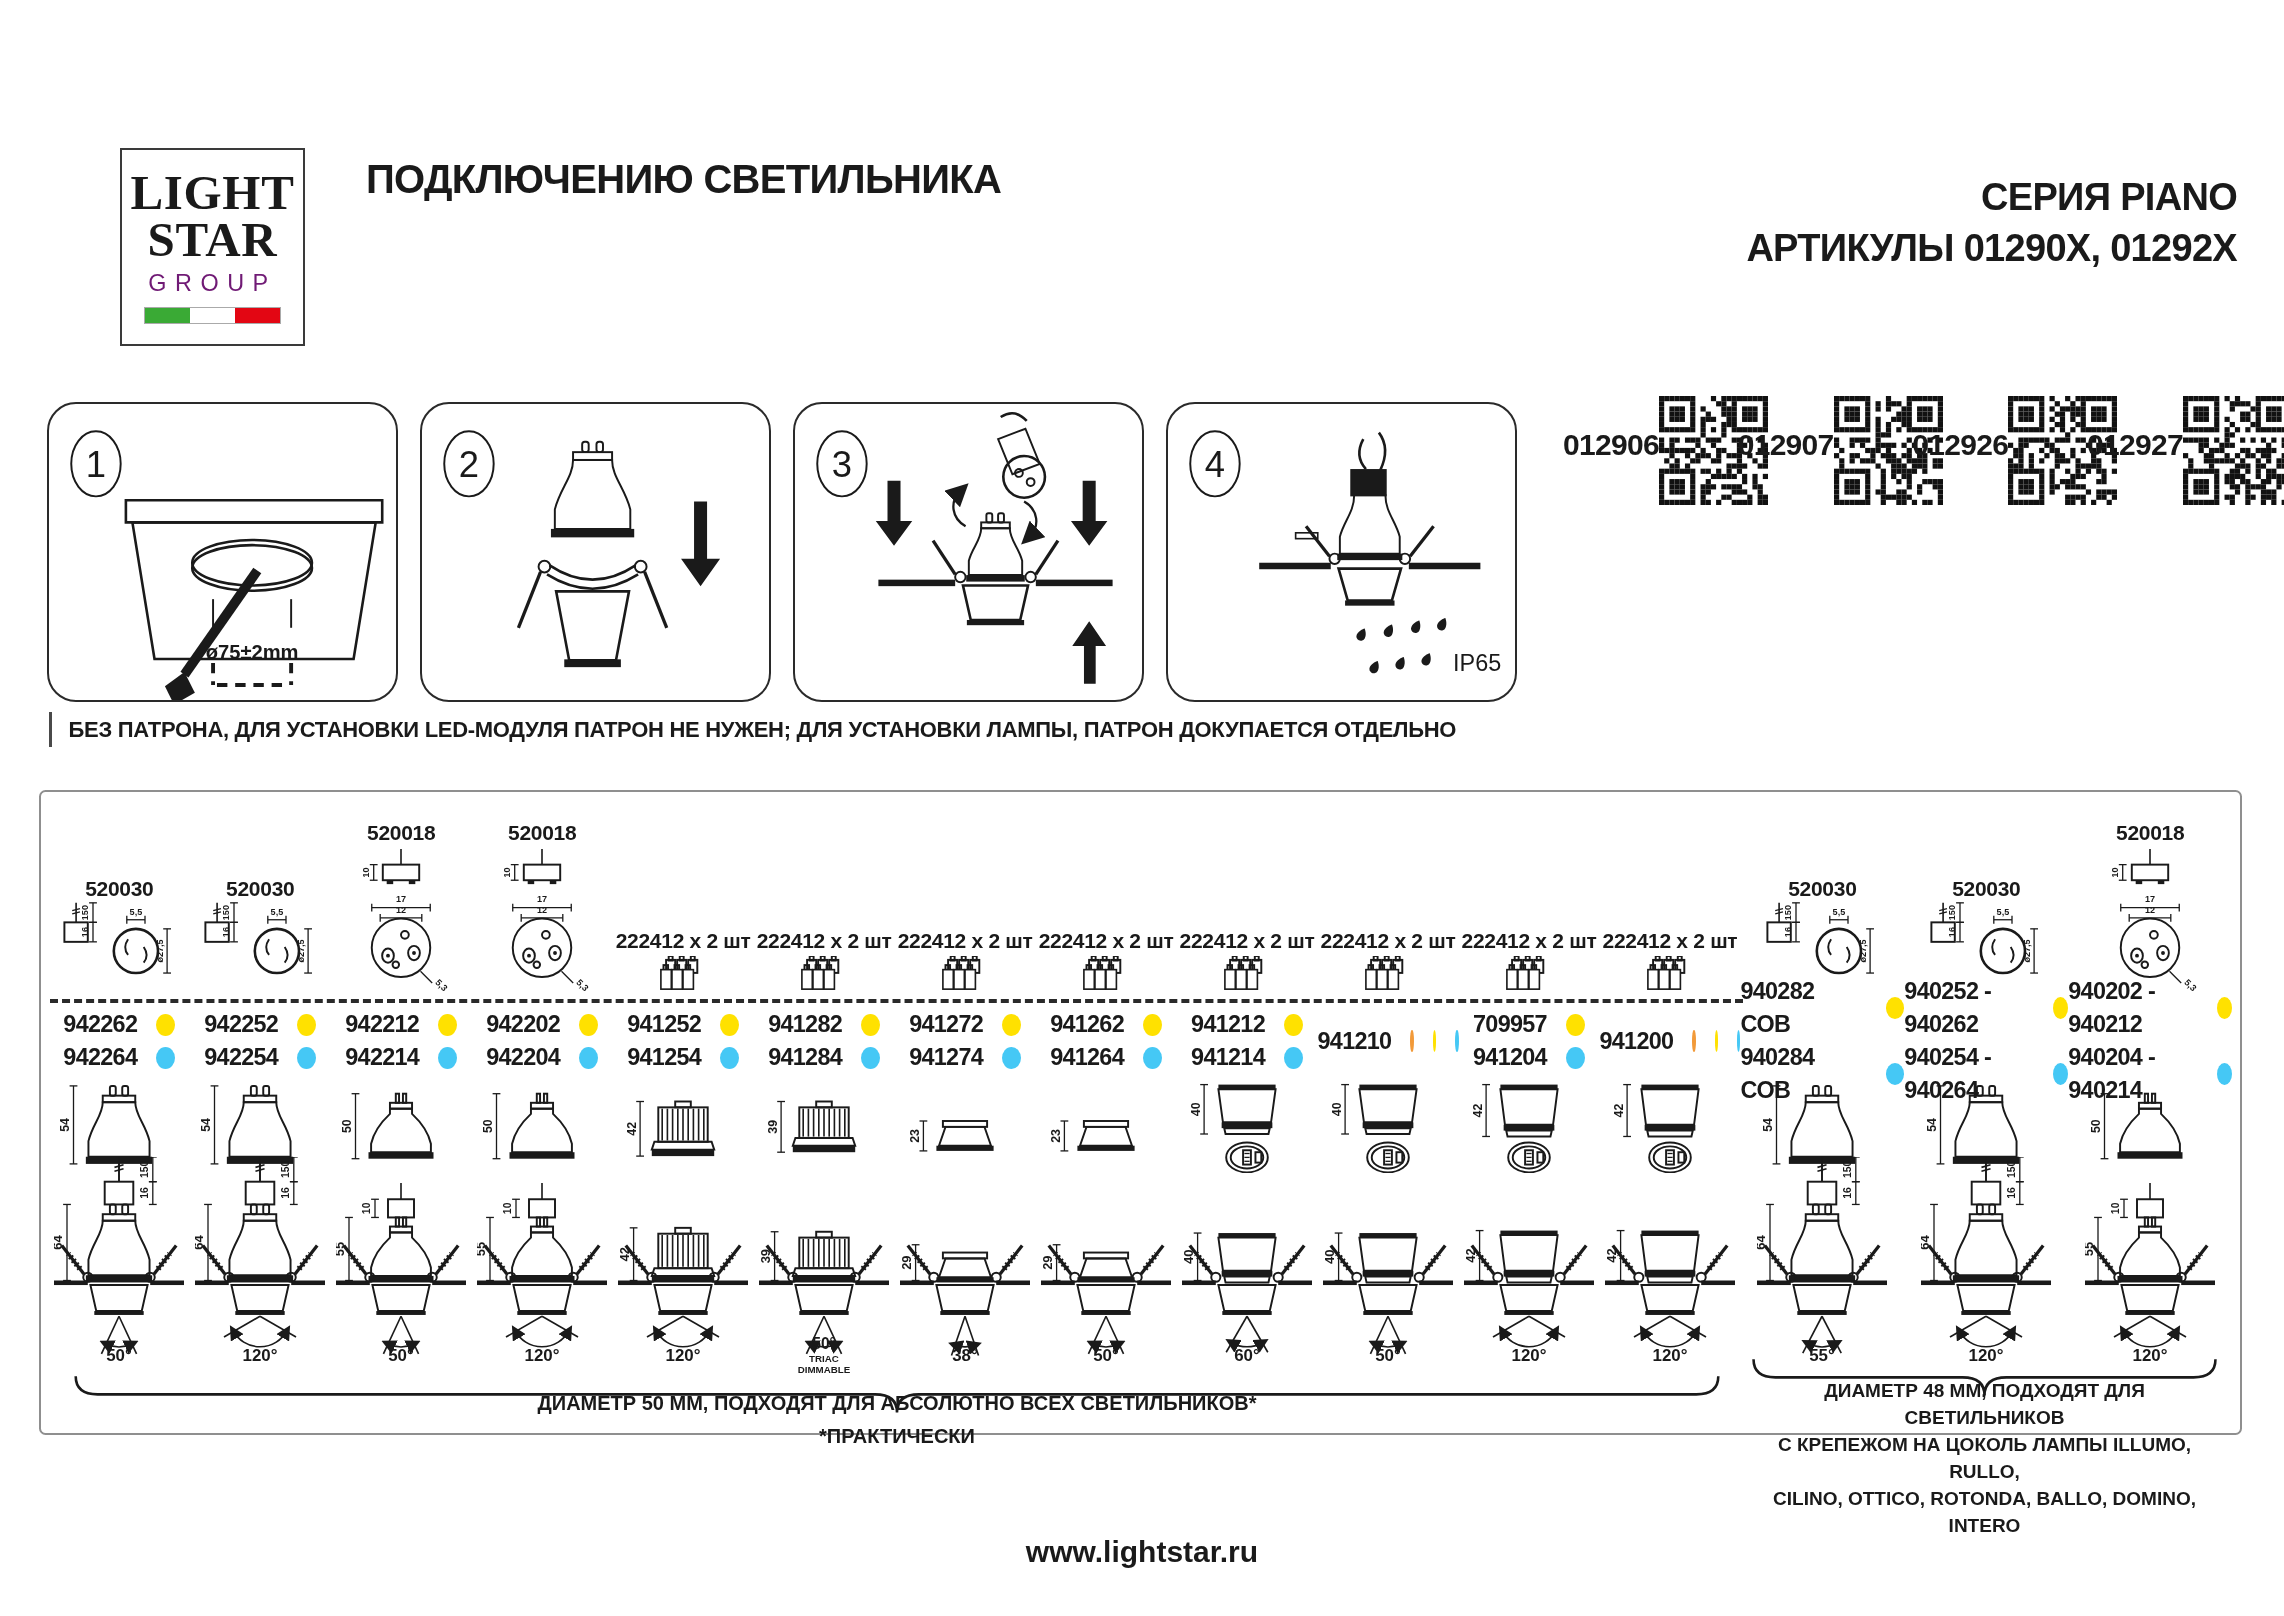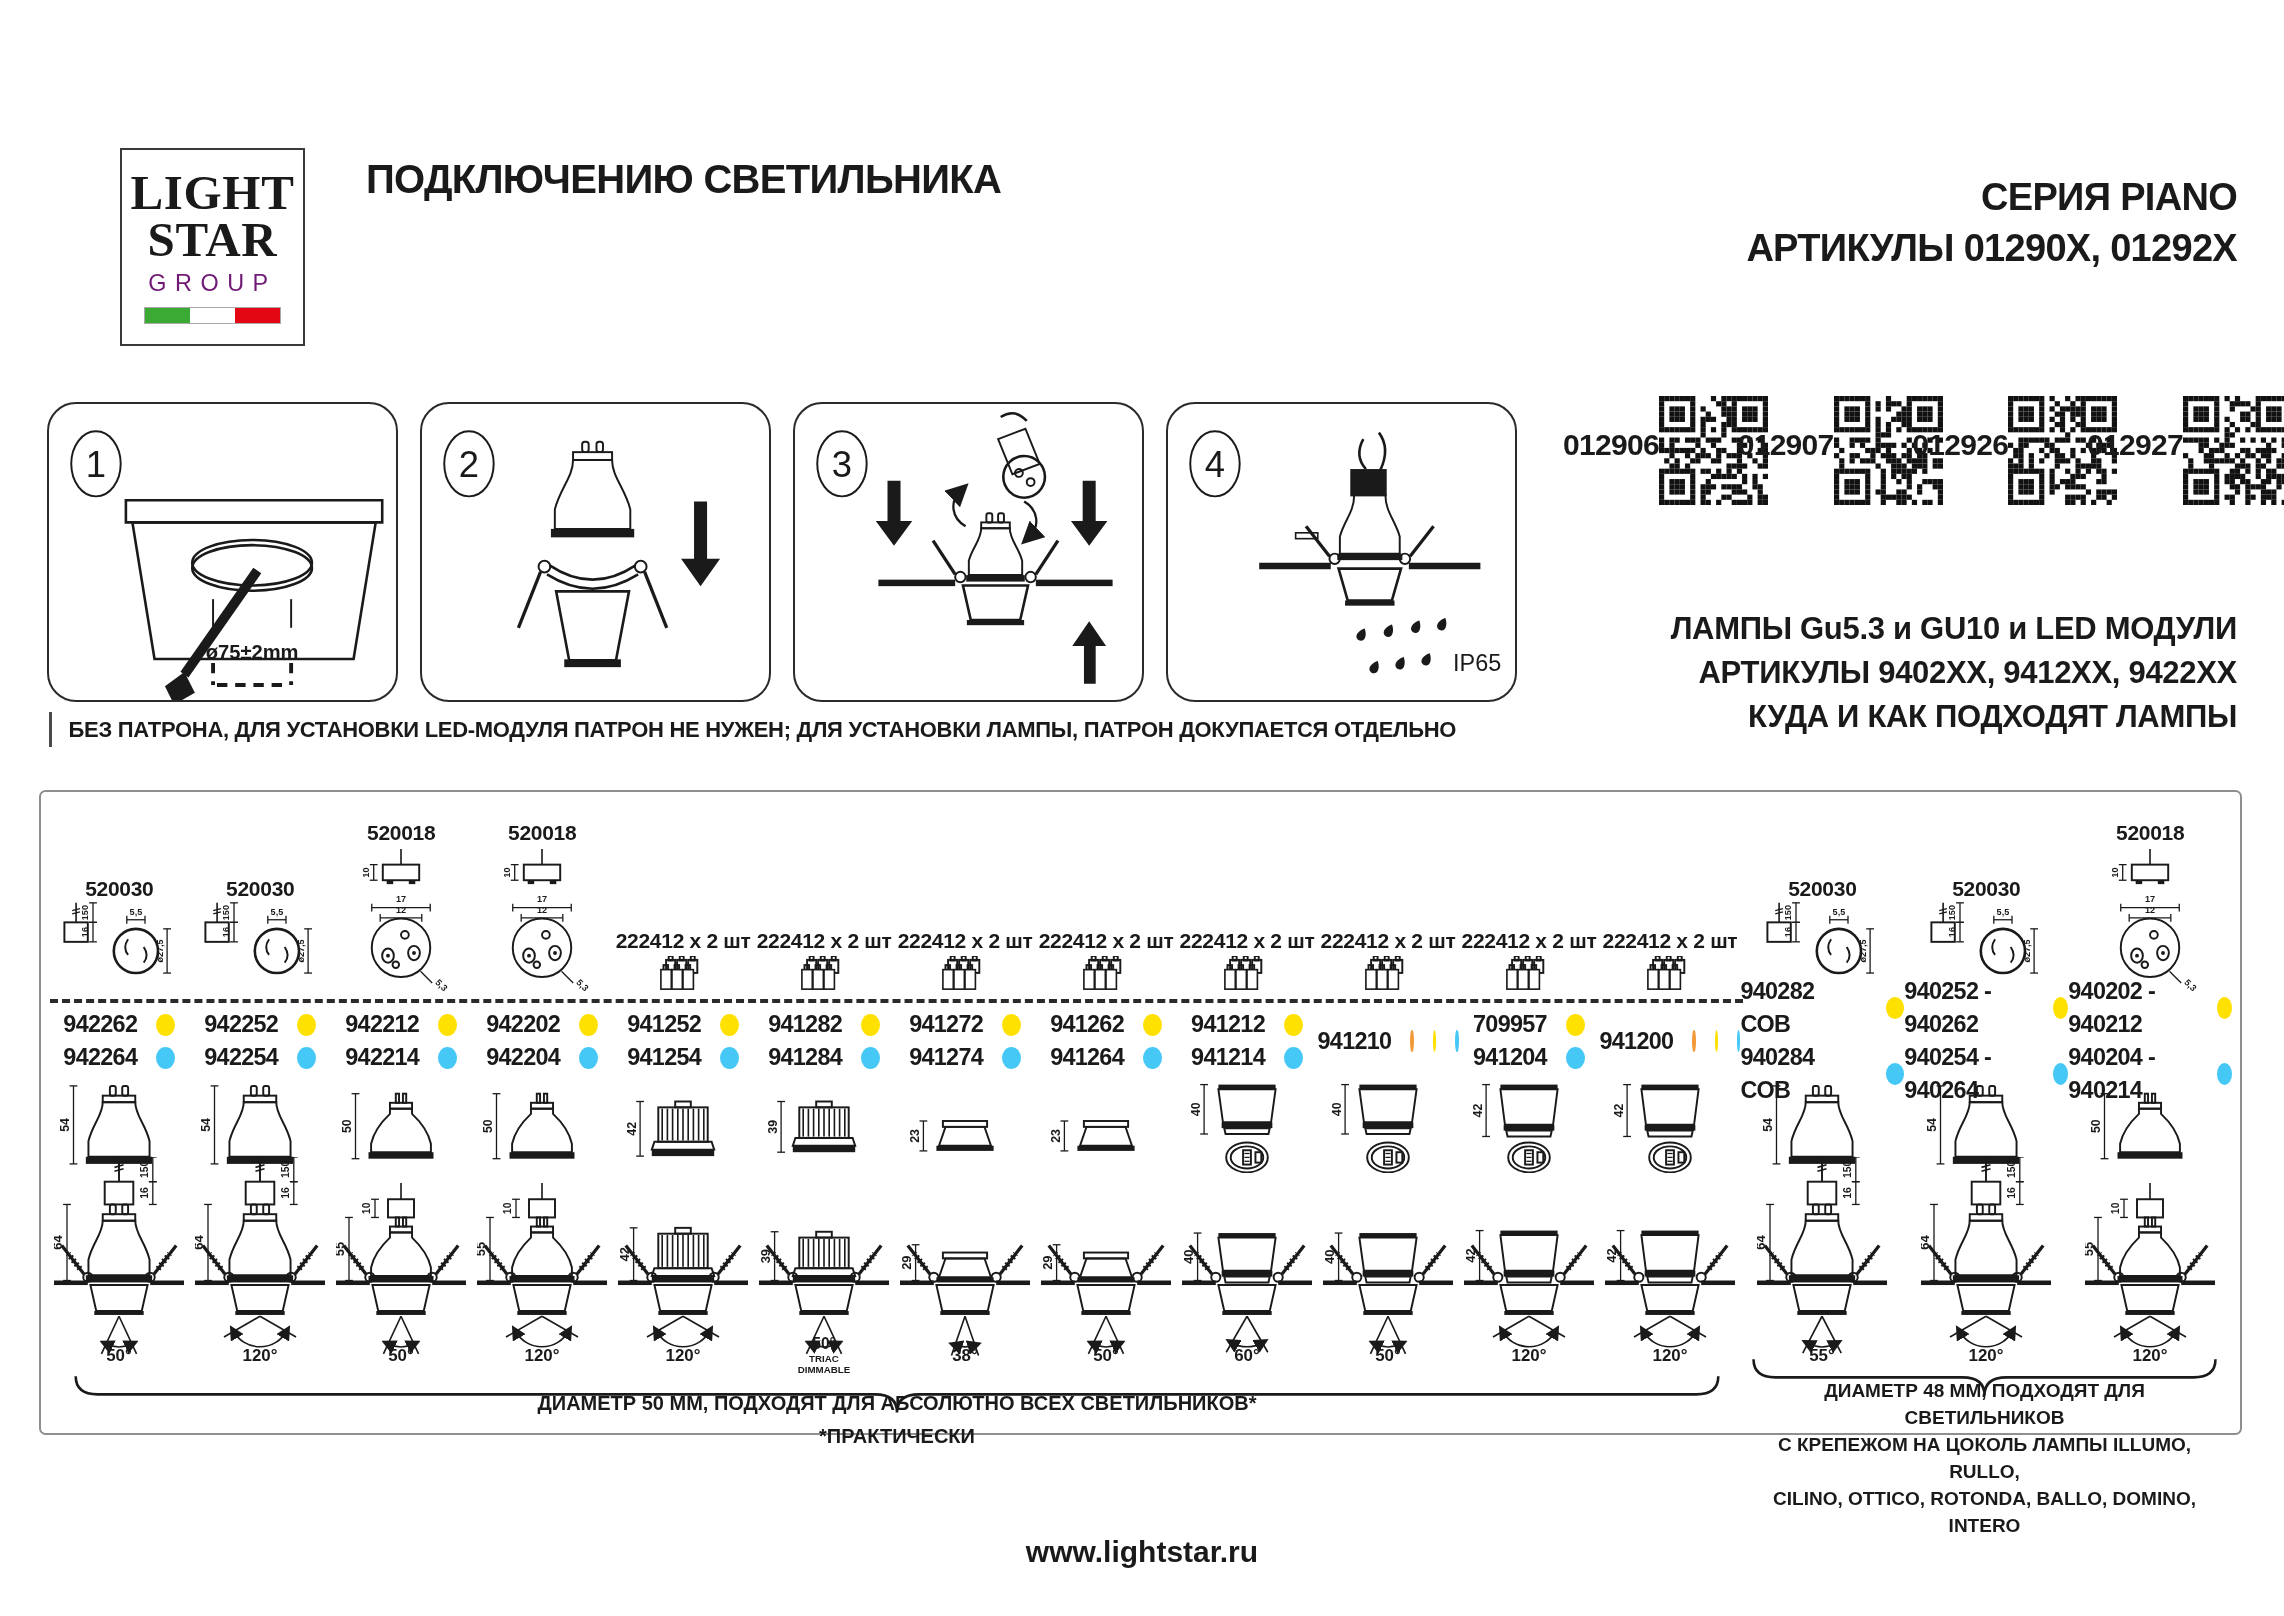--- a/index.html
+++ b/index.html
@@ -1148,25 +1148,20 @@
         <text x="438" y="410" font-size="36" fill="#1a1a1a">IP65</text>
       </svg>
     </div>
   </div>
 
   <div class="note">
     <div class="note-bar"></div>
     <div class="note-text">БЕЗ ПАТРОНА, ДЛЯ УСТАНОВКИ LED-МОДУЛЯ ПАТРОН НЕ НУЖЕН; ДЛЯ УСТАНОВКИ ЛАМПЫ, ПАТРОН ДОКУПАЕТСЯ ОТДЕЛЬНО</div>
   </div>
 
-  <div class="lamps-info">
-    <div>ЛАМПЫ Gu5.3 и GU10 и LED МОДУЛИ</div>
-    <div>АРТИКУЛЫ 9402XX, 9412XX, 9422XX</div>
-    <div>КУДА И КАК ПОДХОДЯТ ЛАМПЫ</div>
-  </div>
 
   <div class="panel">
     <div class="cols">
   <div class="col">
     <div class="part-label pl-gu10">520030</div>
     <svg class="part-icon pi-gu10" width="130" height="98" viewBox="0 0 200 150">
   <line x1="34" y1="4" x2="34" y2="34" stroke="#1a1a1a" stroke-width="2.5"></line>
   <line x1="28" y1="16" x2="40" y2="13" stroke="#1a1a1a" stroke-width="2"></line>
   <line x1="28" y1="21" x2="40" y2="18" stroke="#1a1a1a" stroke-width="2"></line>
   <rect x="16" y="34" width="36" height="30" stroke="#1a1a1a" fill="none" stroke-width="3"></rect>

